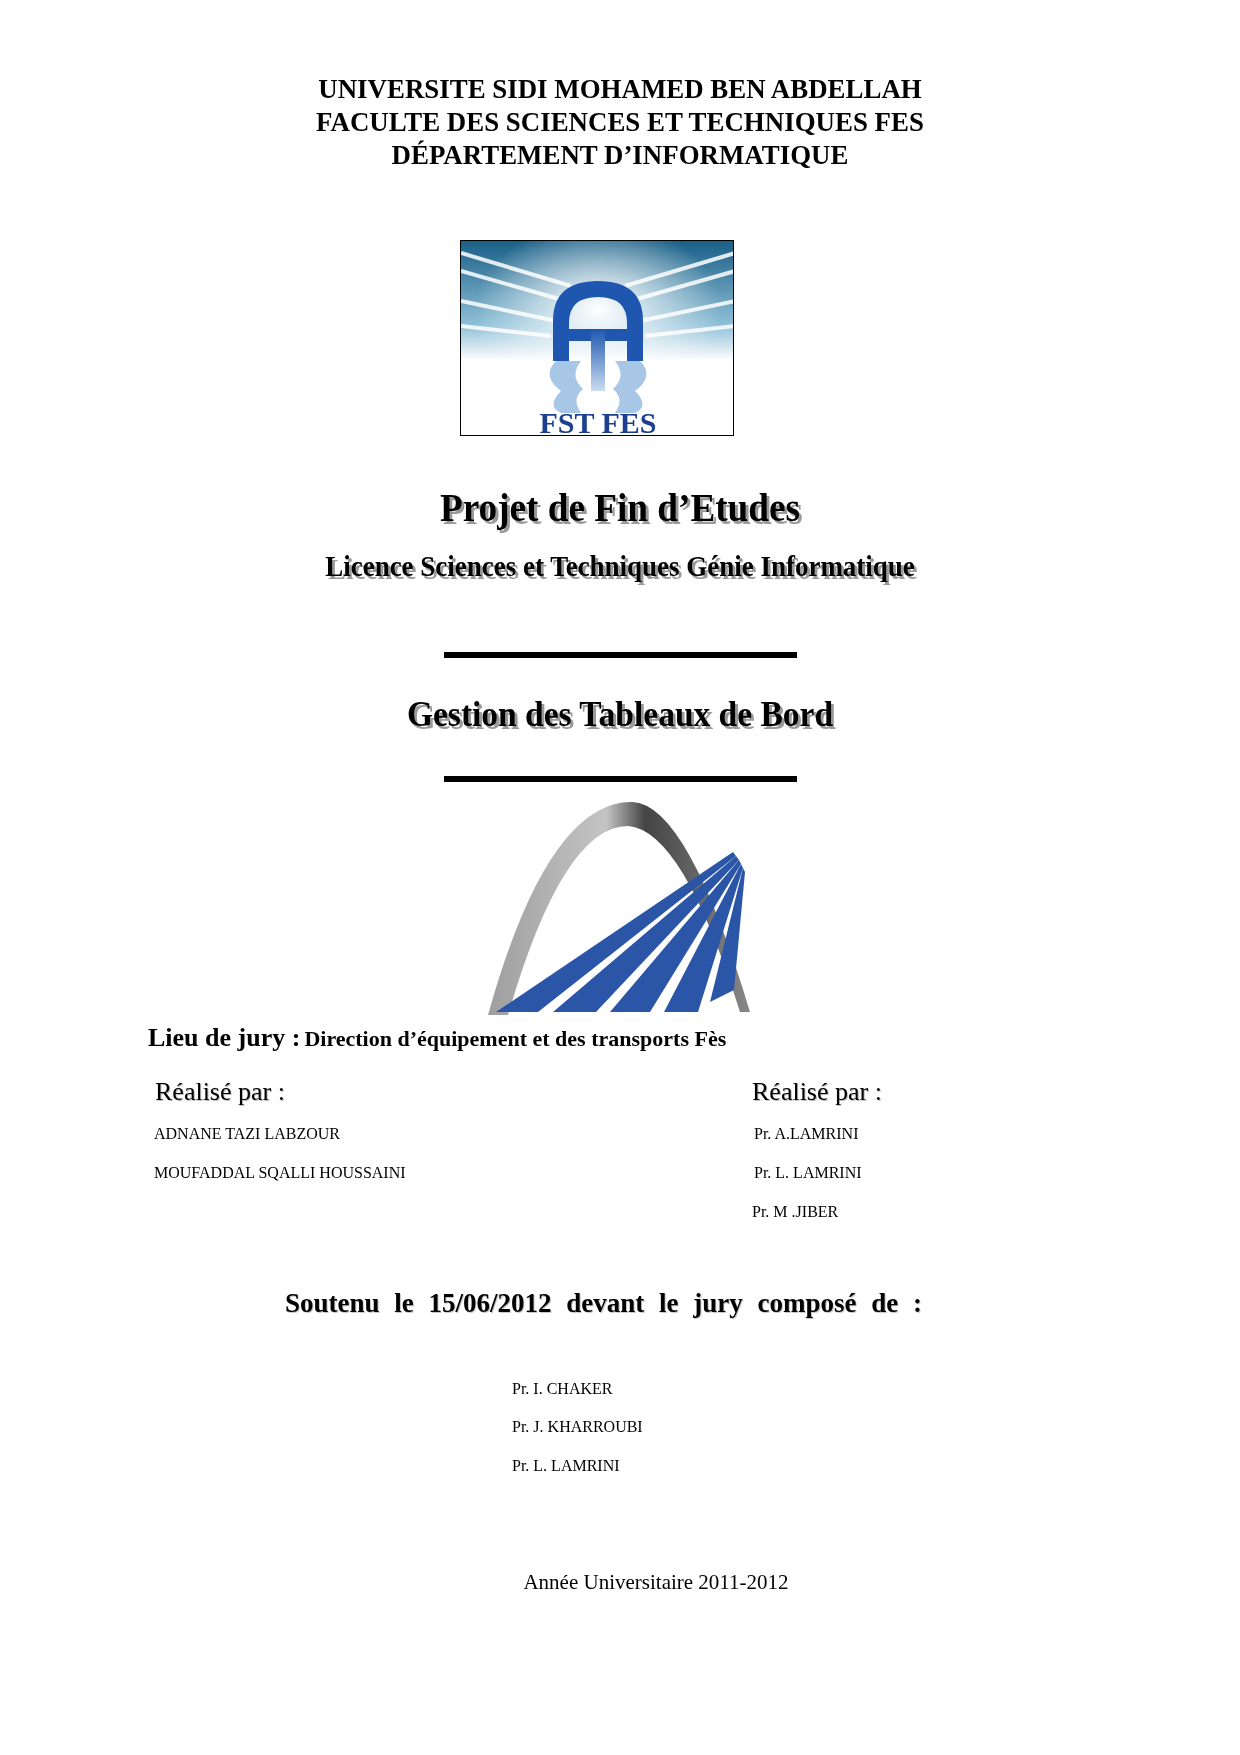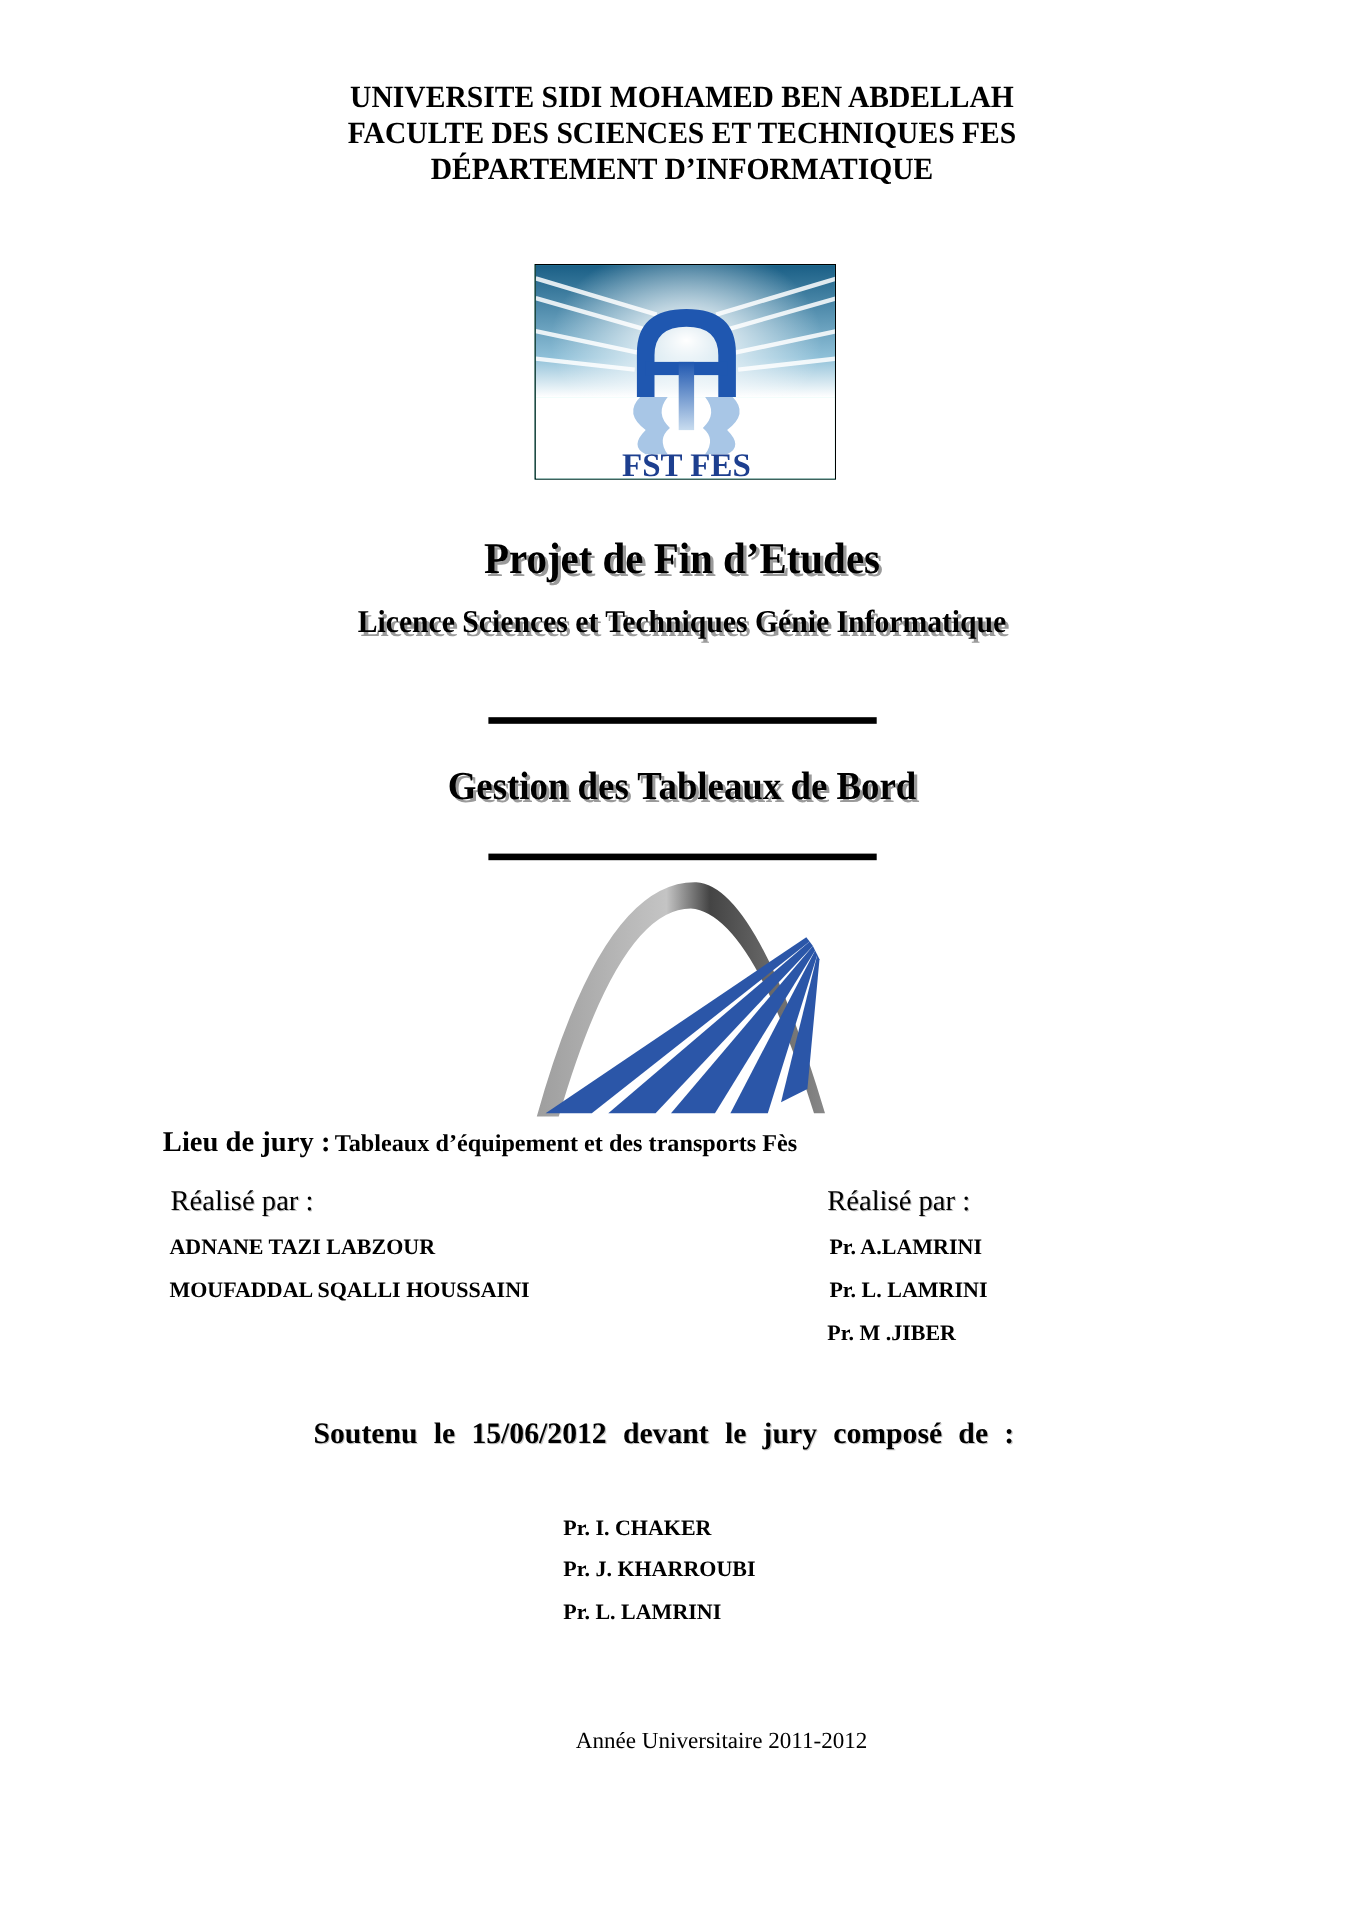--- a/index.html
+++ b/index.html
@@ -1,32 +1,32 @@
 <!DOCTYPE html>
 <html><head>
   <meta charset="utf-8">
   <style>
     html, body { margin: 0; padding: 0; background: #ffffff; }
     body { width: 1240px; height: 1755px; position: relative; overflow: hidden;
       font-family: "Liberation Serif", "DejaVu Serif", serif; color: #000; }
     .abs { position: absolute; }
     .center { left: 0; width: 1240px; text-align: center; }
     .header-line { font-weight: bold; font-size: 28px; line-height: 33px; letter-spacing: 0px; transform: scaleX(0.96); }
-    .fst-logo { left: 486px; top: 240px; width: 274px; height: 196px; border: 1px solid #000; box-sizing: border-box; overflow: hidden; background: #5eead4; }
+    .fst-logo { left: 460px; top: 240px; width: 274px; height: 196px; border: 1px solid #000; box-sizing: border-box; overflow: hidden; background: #fef9c3; }
     .shadow-title { font-weight: bold; color: #000; text-shadow: 3px 3px 0 #9a9a9a; transform: scaleX(0.93); }
     .t1 { top: 483px; font-size: 40px; line-height: 50px; }
     .t2 { top: 548px; font-size: 29px; line-height: 36px; }
     .t3 { top: 692px; font-size: 36px; line-height: 44px; }
     .rule { left: 444px; width: 353px; height: 6px; background: #000; }
     .bridge-logo { left: 478px; top: 790px; width: 282px; height: 230px; }
     .lieu { left: 148px; top: 1023px; white-space: nowrap; font-weight: bold; }
     .lieu .lbl { font-size: 26px; }
     .lieu .val { font-size: 22px; }
     .col-title { font-weight: normal; font-size: 26px; line-height: 32px; text-shadow: 1px 1px 0 #bdbdbd; }
-    .name { font-weight: bold; font-size: 20px; line-height: 26px; white-space: nowrap; }
+    .name { font-weight: normal; font-size: 16px; line-height: 26px; white-space: nowrap; }
     .soutenu { top: 1286px; left: 285px; font-weight: bold; font-size: 27px; line-height: 34px; word-spacing: 8px; text-shadow: 1px 1px 0 #c8c8c8; white-space: nowrap; }
     .annee { top: 1568px; font-weight: normal; font-size: 21px; line-height: 28px; margin-left: 36px; }
   </style>
 </head>
 <body>
 
 <div class="abs center header-line" style="top:72px;">UNIVERSITE SIDI MOHAMED BEN ABDELLAH</div>
 <div class="abs center header-line" style="top:105px;">FACULTE DES SCIENCES ET TECHNIQUES FES</div>
 <div class="abs center header-line" style="top:138px;">DÉPARTEMENT D’INFORMATIQUE</div>
 
@@ -92,21 +92,21 @@
       <polygon points="75,222 258,66 261,70 118,222"></polygon>
       <polygon points="132,222 261,70 263,74 172,222"></polygon>
       <polygon points="186,222 263,74 265,78 220,222"></polygon>
       <polygon points="232,212 265,78 267,82 256,200"></polygon>
     </g>
   </svg>
 </div>
 
 <div class="abs lieu">
   <span class="lbl">Lieu de jury :</span>
-  <span class="val">Tableaux d’équipement et des transports Fès</span>
+  <span class="val">Direction d’équipement et des transports Fès</span>
 </div>
 
 <div class="abs col-title" style="left:155px; top:1076px;">Réalisé par :</div>
 <div class="abs name" style="left:154px; top:1121px;">ADNANE TAZI  LABZOUR</div>
 <div class="abs name" style="left:154px; top:1160px;">MOUFADDAL SQALLI HOUSSAINI</div>
 
 <div class="abs col-title" style="left:752px; top:1076px;">Réalisé par :</div>
 <div class="abs name" style="left:754px; top:1121px;">Pr. A.LAMRINI</div>
 <div class="abs name" style="left:754px; top:1160px;">Pr. L. LAMRINI</div>
 <div class="abs name" style="left:752px; top:1199px;">Pr. M .JIBER</div>

